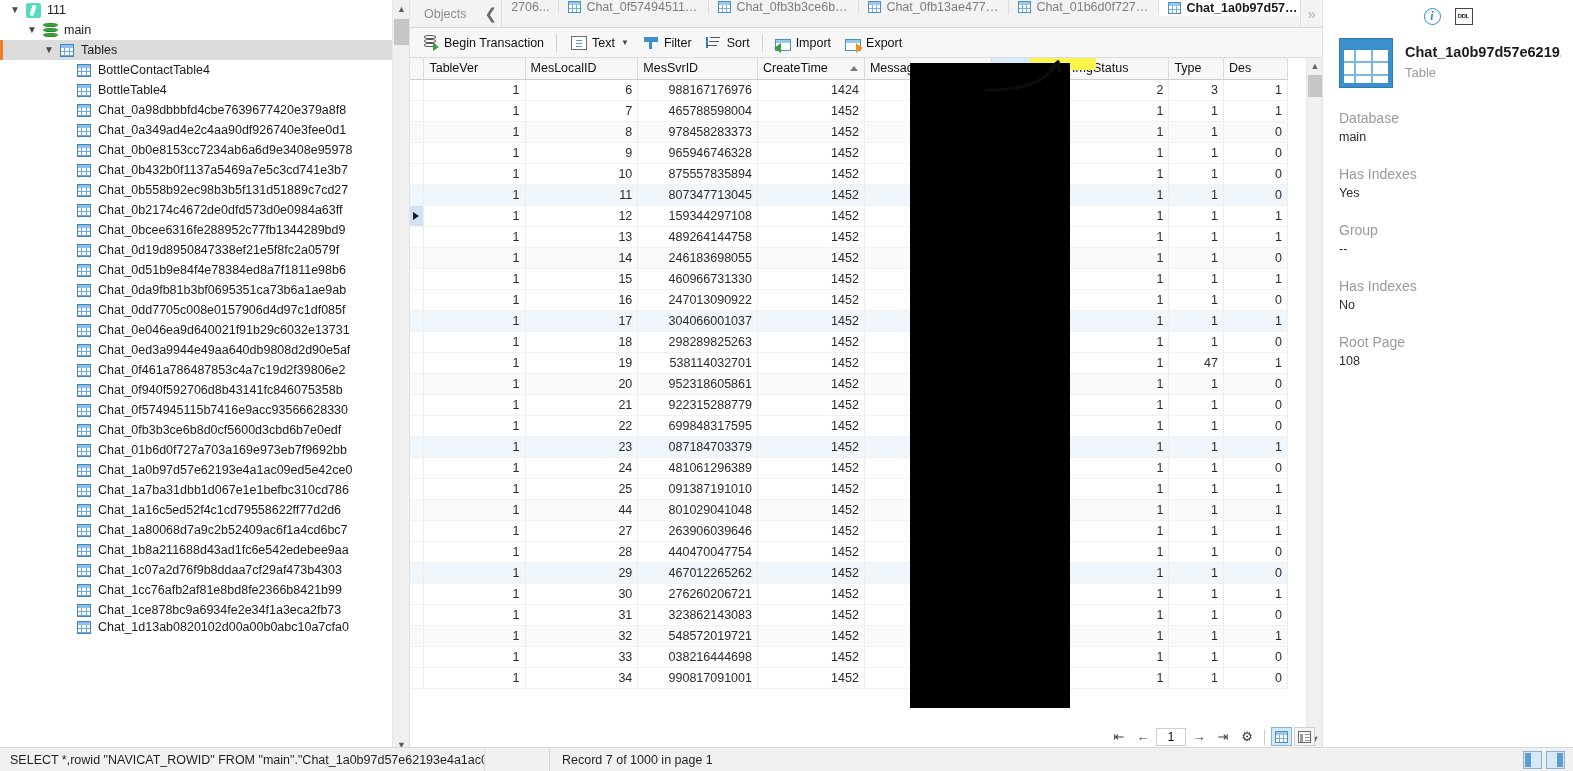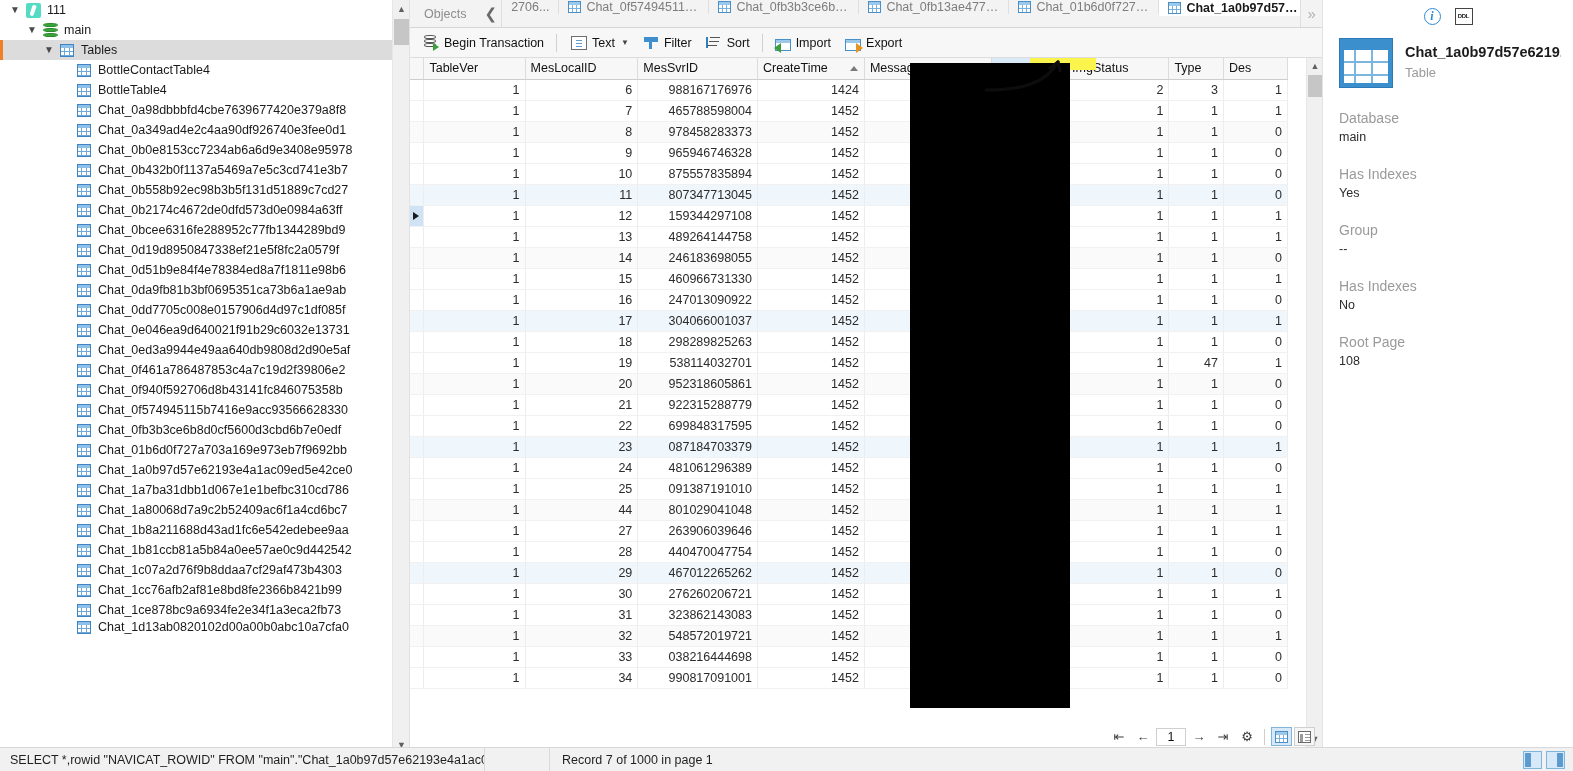--- a/index.html
+++ b/index.html
@@ -613,37 +613,37 @@
             <span class="icon-table"></span>
           </span>
           <span class="lbl">Chat_1a7ba31dbb1d067e1e1befbc310cd786</span>
         </div>
         <div class="tree-row">
           <span style="display:inline-block;flex:0 0 57px"></span>
           <span class="chev"></span>
           <span class="ico">
             <span class="icon-table"></span>
           </span>
+          <span class="lbl">Chat_1a16c5ed52f4c1cd79558622ff77d2d6</span>
+        </div>
+        <div class="tree-row">
+          <span style="display:inline-block;flex:0 0 57px"></span>
+          <span class="chev"></span>
+          <span class="ico">
+            <span class="icon-table"></span>
+          </span>
           <span class="lbl">Chat_1a80068d7a9c2b52409ac6f1a4cd6bc7</span>
         </div>
         <div class="tree-row">
           <span style="display:inline-block;flex:0 0 57px"></span>
           <span class="chev"></span>
           <span class="ico">
             <span class="icon-table"></span>
           </span>
           <span class="lbl">Chat_1b8a211688d43ad1fc6e542edebee9aa</span>
-        </div>
-        <div class="tree-row">
-          <span style="display:inline-block;flex:0 0 57px"></span>
-          <span class="chev"></span>
-          <span class="ico">
-            <span class="icon-table"></span>
-          </span>
-          <span class="lbl">Chat_1b81ccb81a5b84a0ee57ae0c9d442542</span>
         </div>
         <div class="tree-row">
           <span style="display:inline-block;flex:0 0 57px"></span>
           <span class="chev"></span>
           <span class="ico">
             <span class="icon-table"></span>
           </span>
           <span class="lbl">Chat_1c07a2d76f9b8ddaa7cf29af473b4303</span>
         </div>
         <div class="tree-row">

